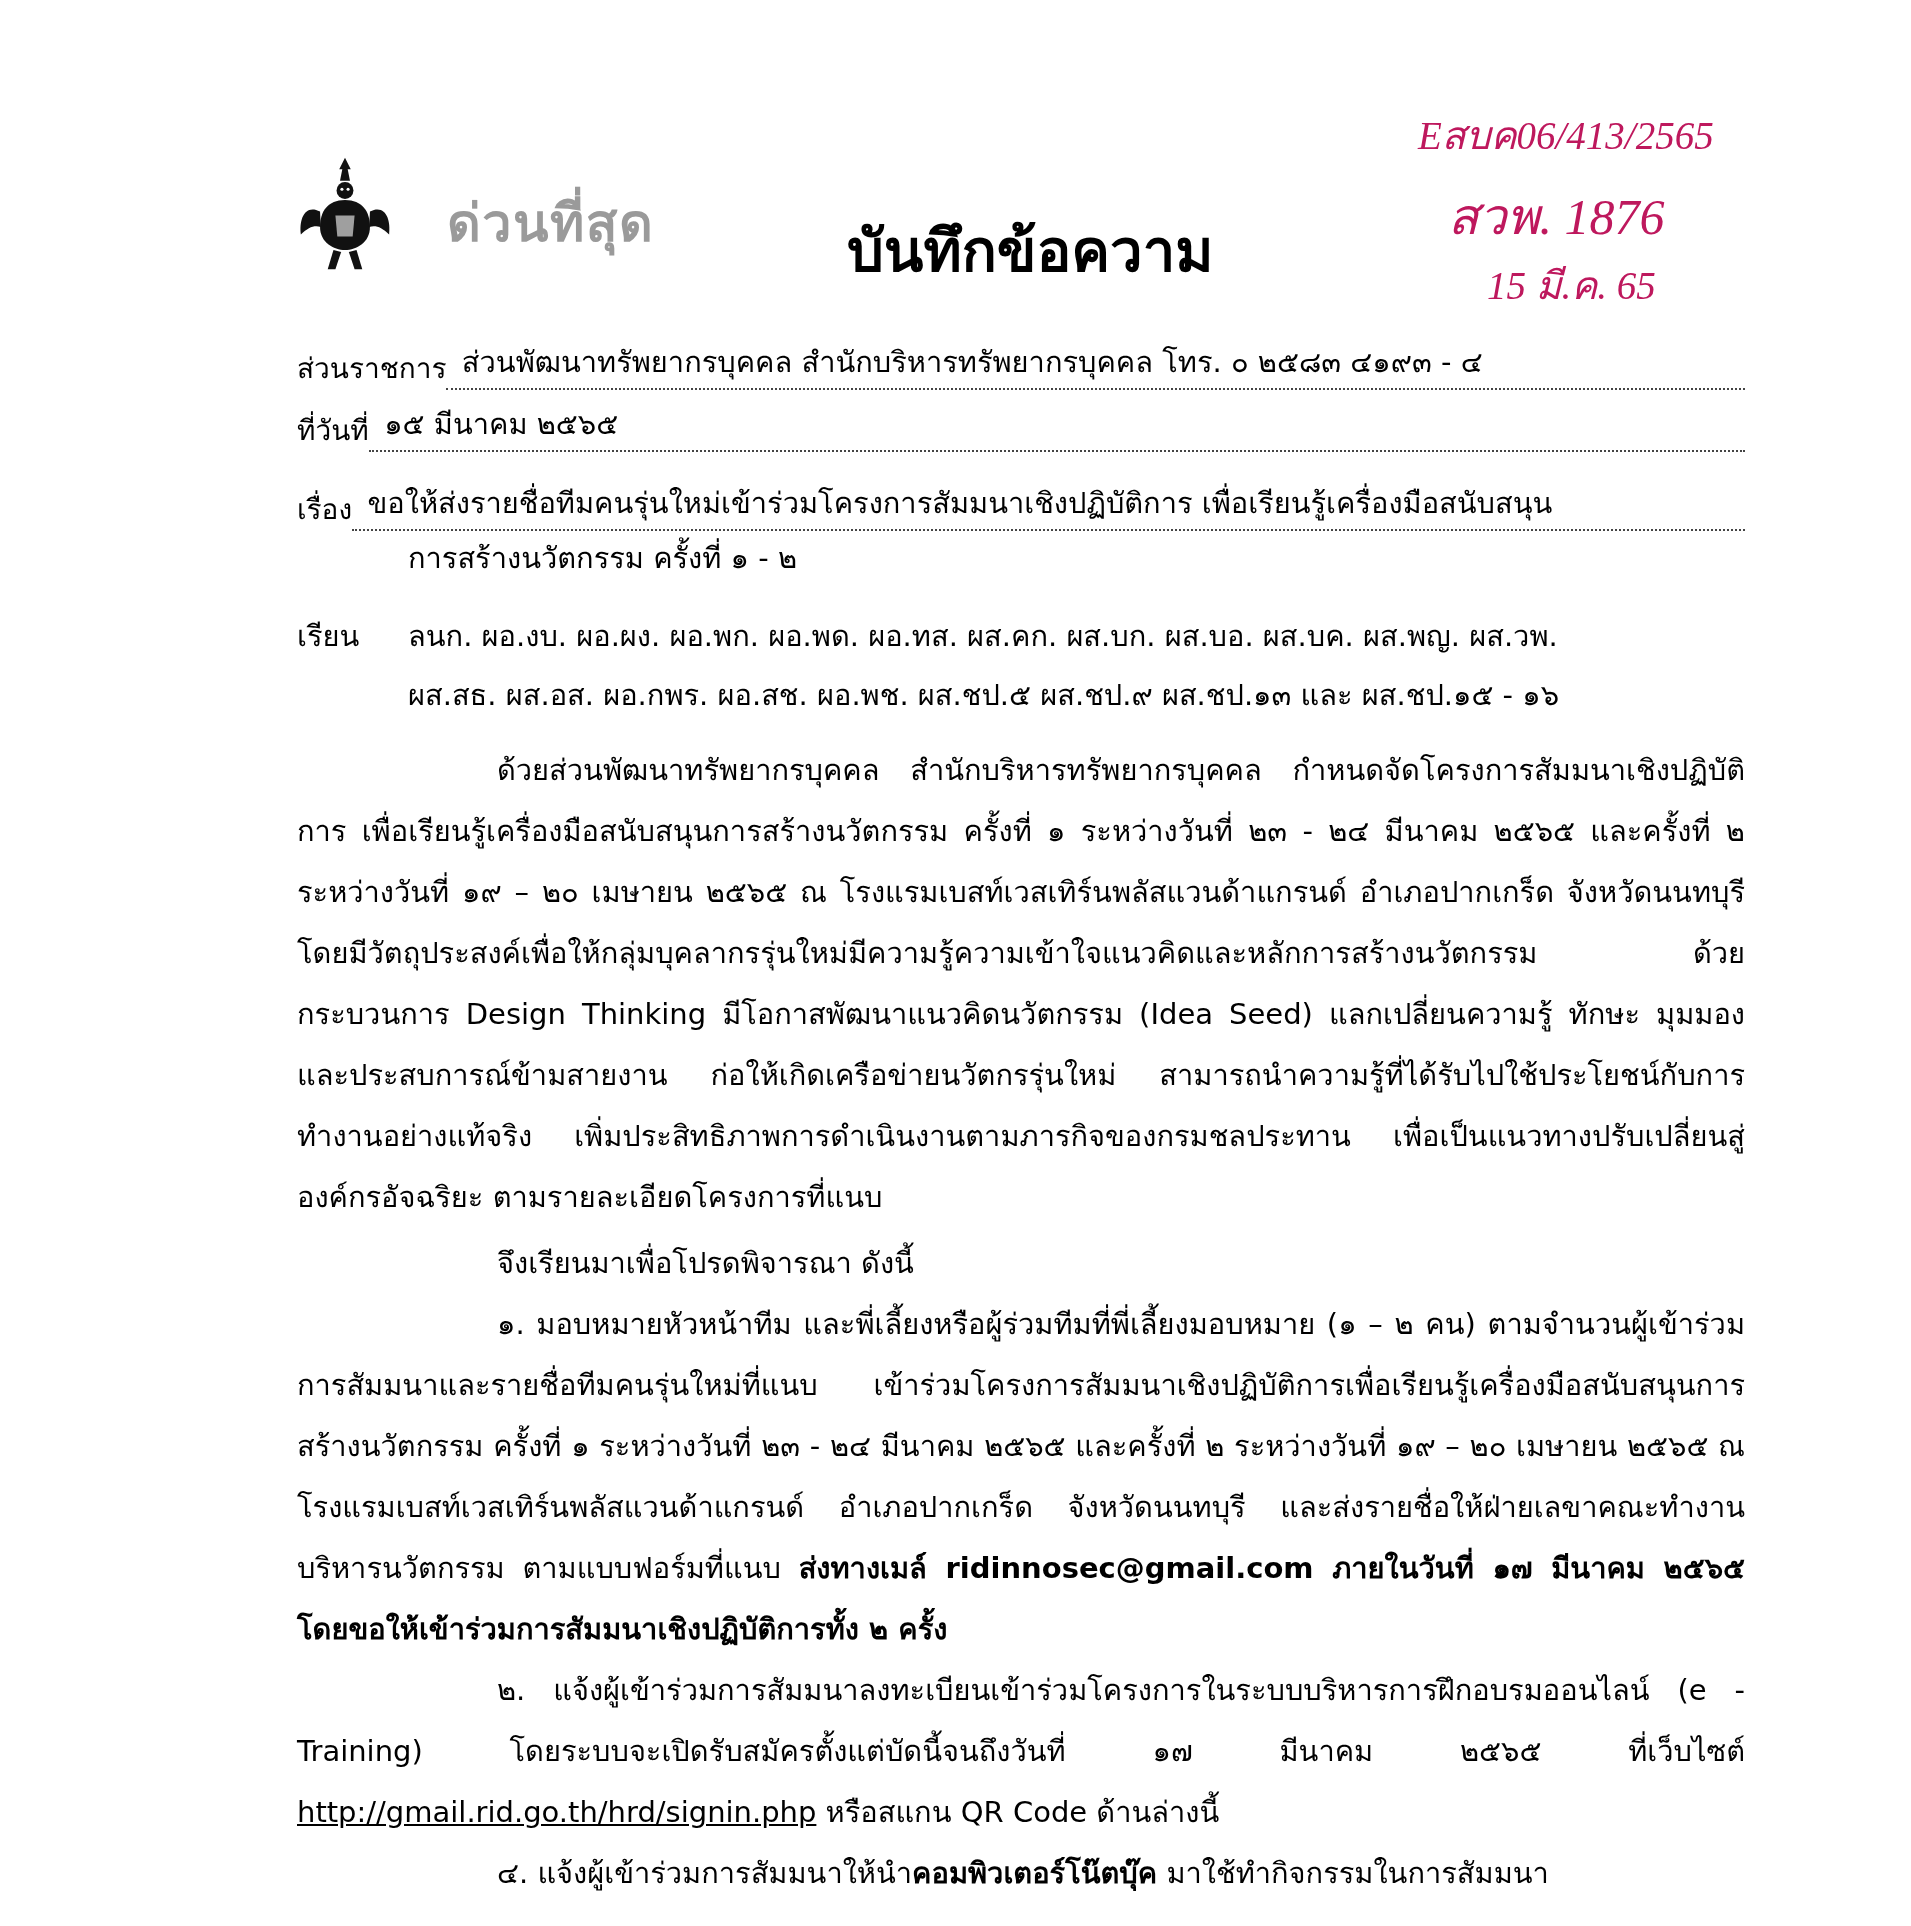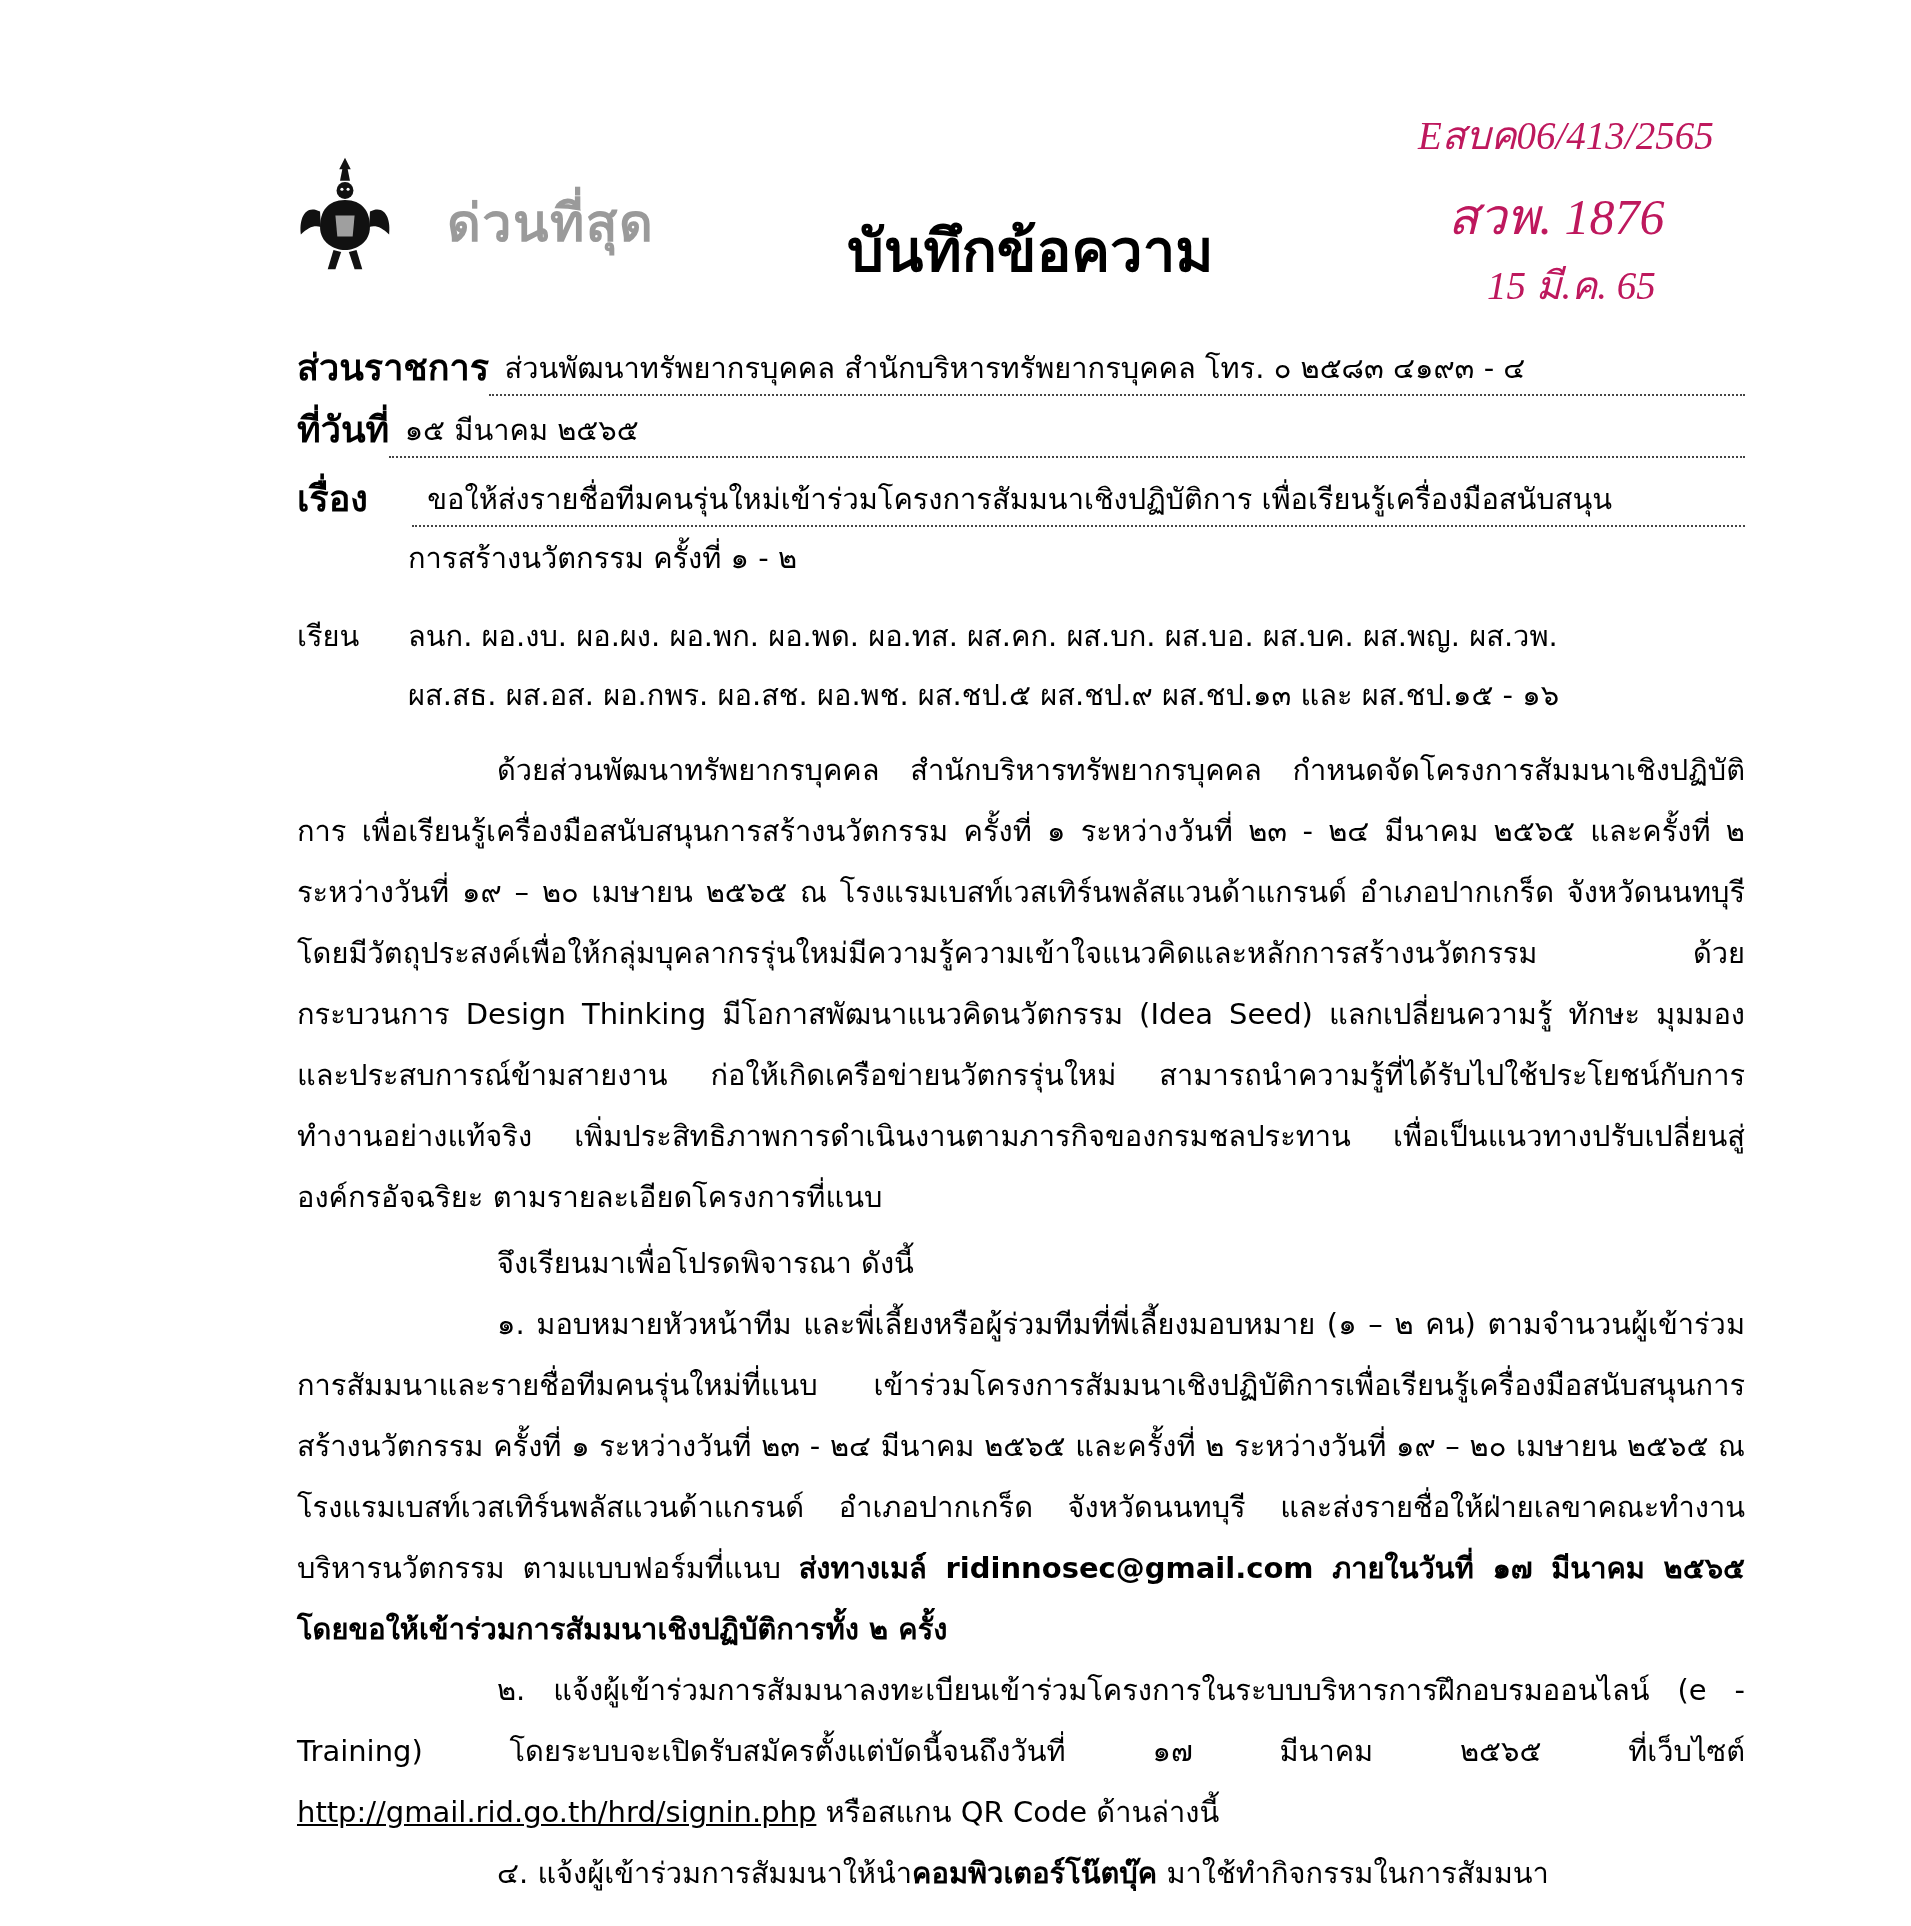--- a/index.html
+++ b/index.html
@@ -5,21 +5,21 @@
   html, body { margin: 0; padding: 0; background: #ffffff; }
   body { width: 1911px; height: 2703px; position: relative; overflow: hidden;
          font-family: "DejaVu Sans", "Liberation Sans", sans-serif; color: #000; }
   .abs { position: absolute; }
   .handwrite { font-family: Liberation Serif, serif; color: #be185d; font-style: italic; }
   .garuda { left: 297px; top: 154px; width: 96px; height: 119px; }
   .urgent { left: 447px; top: 181px; font-size: 52px; color: #9a9a9a; font-weight: bold;
             letter-spacing: 1.5px; }
   .memo-title { left: 847px; top: 204px; font-size: 58px; font-weight: bold; }
   .hdr-row { position: absolute; left: 297px; width: 1448px; display: flex; align-items: flex-end; }
-  .hdr-label { font-size: 36px; font-weight: bold; white-space: nowrap; }
+  .hdr-label { font-size: 28px; font-weight: normal; white-space: nowrap; }
   .hdr-val { font-size: 29px; white-space: nowrap; border-bottom: 2.3px dotted #444; flex: 1;
              padding-left: 15.4px; padding-bottom: 3.1px; }
   .hdr-val.fixed { flex: none; }
   .body-text { position: absolute; left: 297px; width: 1448px; font-size: 29px; line-height: 61px; text-align: justify; }
   .para { margin: 0; }
   .indent { text-indent: 200px; }
   .item-indent { text-indent: 200px; }
   .bold { font-weight: bold; }
   .link { text-decoration: underline; }
 </style>
@@ -56,21 +56,21 @@
   <span class="hdr-label">ส่วนราชการ</span>
   <span class="hdr-val">ส่วนพัฒนาทรัพยากรบุคคล  สำนักบริหารทรัพยากรบุคคล โทร. ๐ ๒๕๘๓ ๔๑๙๓ - ๔</span>
 </div>
 
 <div class="hdr-row" style="top:401px;">
   <span class="hdr-label">ที่</span>
   <span class="hdr-label">วันที่</span>
   <span class="hdr-val">๑๕  มีนาคม  ๒๕๖๕</span>
 </div>
 
-<div class="hdr-row" style="top:470px;gap:44px;">
+<div class="hdr-row" style="top:480px;">
   <span class="hdr-label">เรื่อง</span>
   <span class="hdr-val">ขอให้ส่งรายชื่อทีมคนรุ่นใหม่เข้าร่วมโครงการสัมมนาเชิงปฏิบัติการ เพื่อเรียนรู้เครื่องมือสนับสนุน</span>
 </div>
 <div class="abs" style="left:408px; top:535px; font-size:29px;">การสร้างนวัตกรรม ครั้งที่ ๑ - ๒</div>
 
 <div class="abs" style="left:297px; top:613px; font-size:29px;">เรียน</div>
 <div class="abs" style="left:408px; top:613px; font-size:29px; white-space:nowrap;">ลนก. ผอ.งบ. ผอ.ผง. ผอ.พก. ผอ.พด. ผอ.ทส. ผส.คก. ผส.บก. ผส.บอ. ผส.บค. ผส.พญ. ผส.วพ.</div>
 <div class="abs" style="left:408px; top:672px; font-size:29px; white-space:nowrap;">ผส.สธ. ผส.อส. ผอ.กพร. ผอ.สช. ผอ.พช. ผส.ชป.๕ ผส.ชป.๙ ผส.ชป.๑๓ และ ผส.ชป.๑๕ - ๑๖</div>
 
 <div class="body-text" style="top:740px;">

